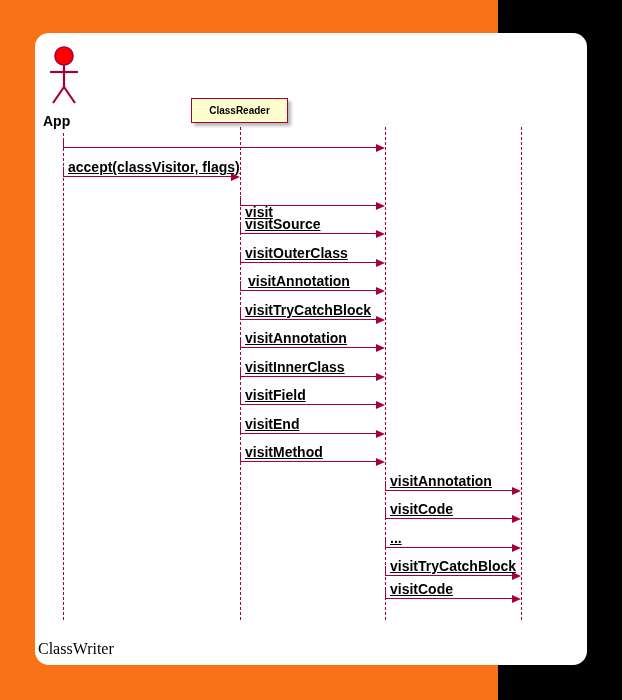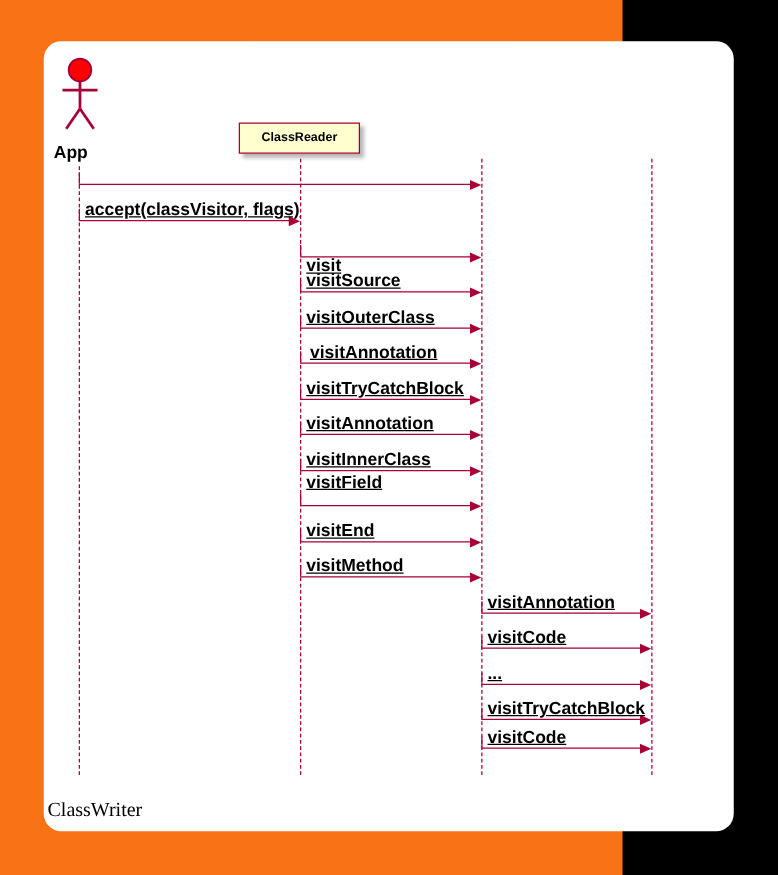--- a/index.html
+++ b/index.html
@@ -99,21 +99,21 @@
       <div class="msg-tick" style="left: 240px; top: 338px;"></div>
       <div class="msg-head" style="left: 376px; top: 343.5px;"></div>
       <div class="msg-label" style="left: 245px; top: 330px;">visitAnnotation</div>
       <div class="msg-line" style="left: 240px; top: 376px; width: 138px;"></div>
       <div class="msg-tick" style="left: 240px; top: 367px;"></div>
       <div class="msg-head" style="left: 376px; top: 372.5px;"></div>
       <div class="msg-label" style="left: 245px; top: 359px;">visitInnerClass</div>
       <div class="msg-line" style="left: 240px; top: 404px; width: 138px;"></div>
       <div class="msg-tick" style="left: 240px; top: 395px;"></div>
       <div class="msg-head" style="left: 376px; top: 400.5px;"></div>
-      <div class="msg-label" style="left: 245px; top: 377px;">visitField</div>
+      <div class="msg-label" style="left: 245px; top: 387px;">visitField</div>
       <div class="msg-line" style="left: 240px; top: 433px; width: 138px;"></div>
       <div class="msg-tick" style="left: 240px; top: 424px;"></div>
       <div class="msg-head" style="left: 376px; top: 429.5px;"></div>
       <div class="msg-label" style="left: 245px; top: 416px;">visitEnd</div>
       <div class="msg-line" style="left: 240px; top: 461px; width: 138px;"></div>
       <div class="msg-tick" style="left: 240px; top: 452px;"></div>
       <div class="msg-head" style="left: 376px; top: 457.5px;"></div>
       <div class="msg-label" style="left: 245px; top: 444px;">visitMethod</div>
       <div class="msg-line" style="left: 385px; top: 490px; width: 129px;"></div>
       <div class="msg-tick" style="left: 385px; top: 481px;"></div>

